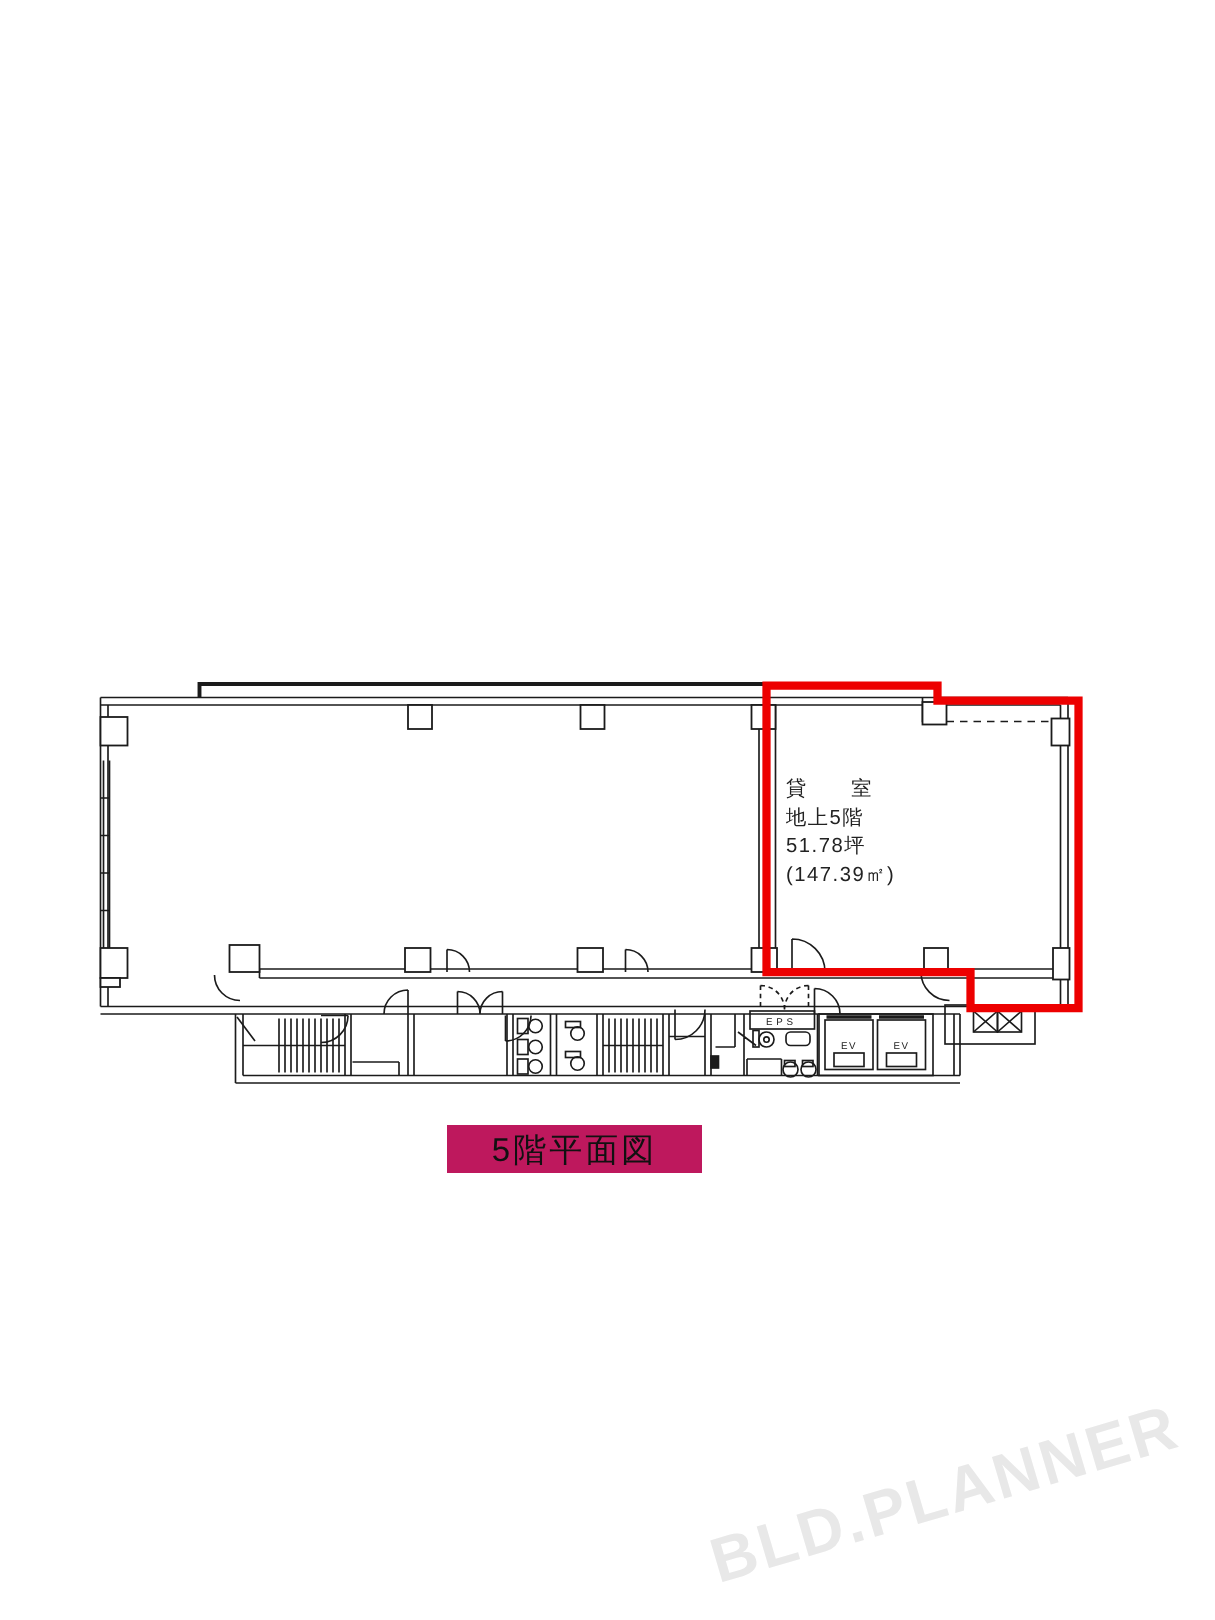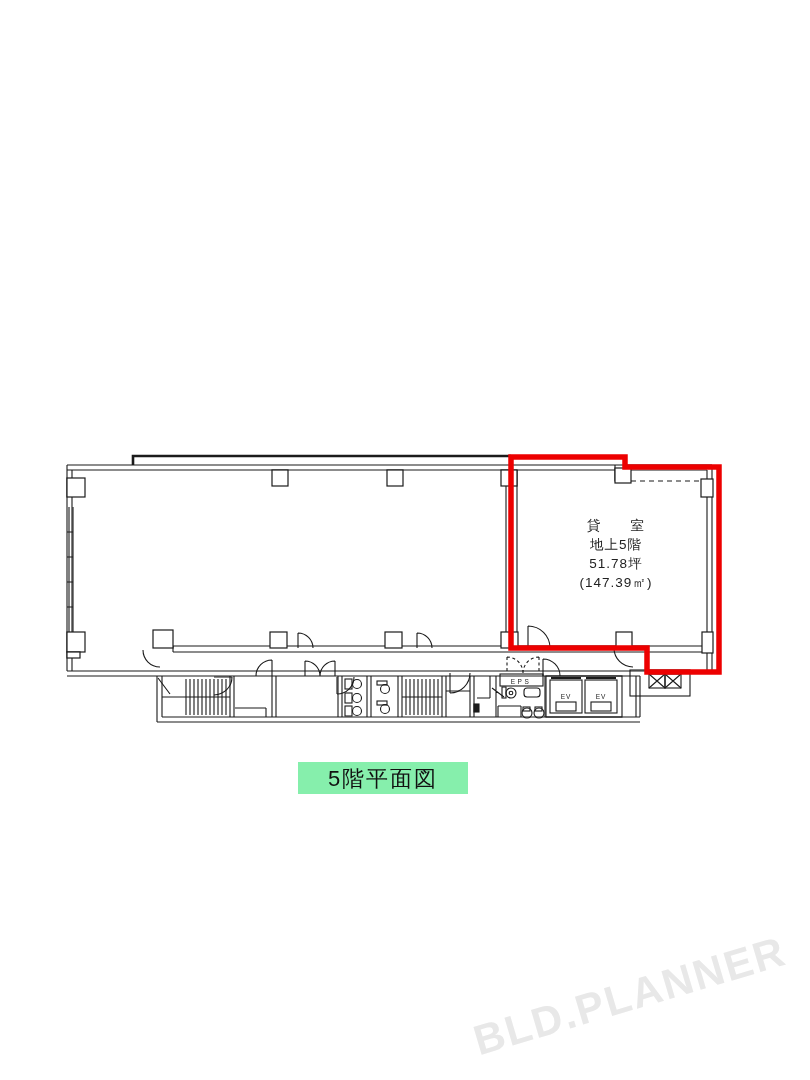--- a/index.html
+++ b/index.html
@@ -3,22 +3,22 @@
 <meta charset="utf-8">
 <style>
   html,body{margin:0;padding:0;}
   body{
     width:810px;height:1080px;position:relative;overflow:hidden;
     background:#ffffff;
     font-family:"Liberation Sans","DejaVu Sans",sans-serif;
   }
   #plan-svg{position:absolute;left:0;top:0;}
   .rental-label{
-    position:absolute;left:551px;top:516px;width:130px;
-    text-align:center;font-size:13.5px;line-height:19px;color:#222;
+    position:absolute;left:524px;top:516px;width:130px;
+    text-align:left;font-size:13.5px;line-height:19px;color:#222;
     letter-spacing:1px;
   }
   .rental-label span{display:block;}
   .caption{
     position:absolute;left:298px;top:750px;width:170px;height:32px;
     text-align:center;font-size:22px;line-height:33px;color:#111;
     letter-spacing:2px;
   }
   .watermark{
     position:absolute;left:475px;top:1018px;
@@ -140,15 +140,15 @@
   <polygon stroke-width="5.5" fill="none" points="511,457 625,457 625,467 719,467 719,672 647,672 647,648 511,648" stroke="#ED0000"></polygon>
 </svg>
 
 <div class="rental-label">
   <span>貸　　室</span>
   <span>地上5階</span>
   <span>51.78坪</span>
   <span>(147.39㎡)</span>
 </div>
 
-<div class="caption" style="background-color: #86efac; margin-top: 12px;">5階平面図</div>
+<div class="caption" style="background-color: #be185d;">5階平面図</div>
 
 <div class="watermark" style="color: rgb(232, 232, 232);">BLD.PLANNER</div>
 
 </body></html>

